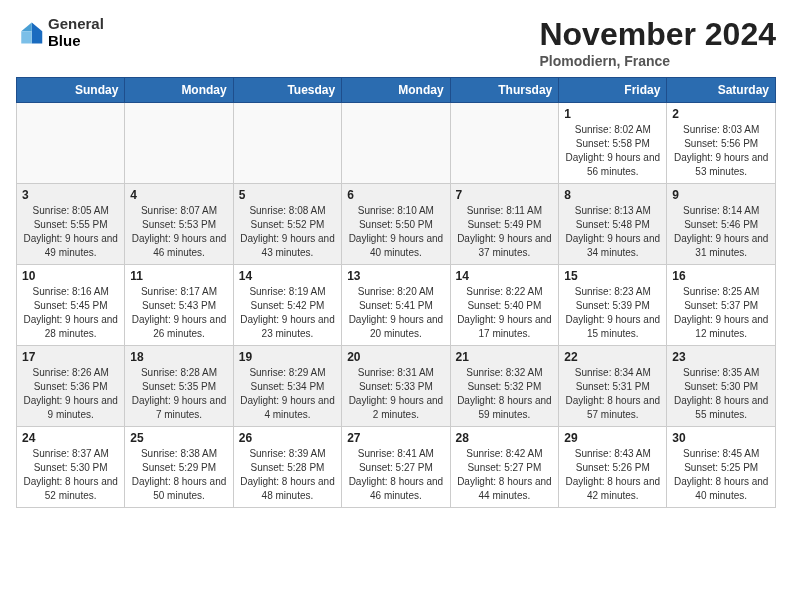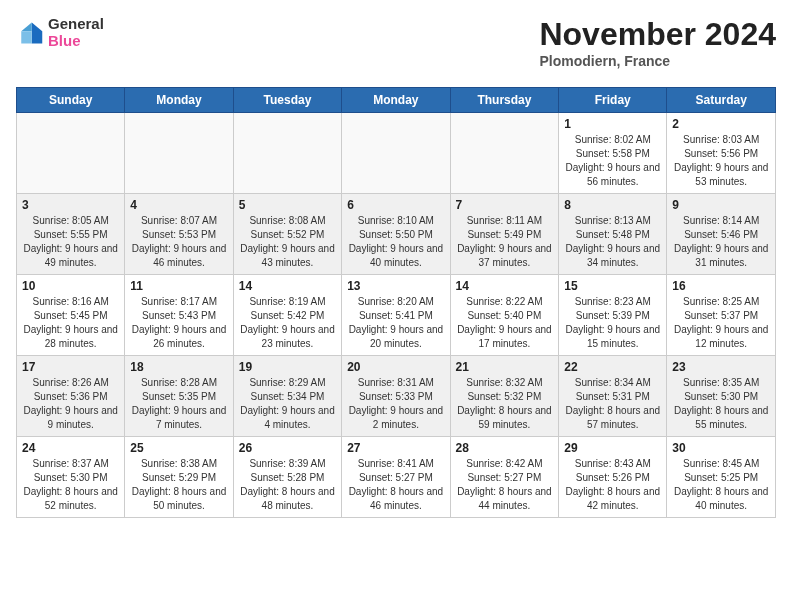--- a/index.html
+++ b/index.html
@@ -7,41 +7,41 @@
       font-family: Arial, sans-serif;
       background: #fff;
       width: 792px;
       min-height: 612px;
       padding: 16px;
     }
     .header {
       display: flex;
       justify-content: space-between;
       align-items: flex-start;
-      margin-bottom: 18px;
+      margin-bottom: 8px;
     }
     .logo {
       display: flex;
       align-items: center;
       gap: 4px;
     }
     .logo-text {
       display: flex;
       flex-direction: column;
       line-height: 1.1;
     }
     .logo-general {
       font-size: 15px;
       font-weight: bold;
       color: #333;
     }
     .logo-blue {
       font-size: 15px;
       font-weight: bold;
-      color: #ec4899;
+      color: #000000;
     }
     .logo-icon {
       width: 28px;
       height: 28px;
     }
     .title-block {
       text-align: left;
     }
     .month-title {
       font-size: 32px;
@@ -56,21 +56,21 @@
     .calendar {
       width: 100%;
       border-collapse: collapse;
     }
     .calendar th {
       background-color: #2b6cb0;
       color: #fff;
       font-size: 12px;
       font-weight: bold;
       padding: 5px 6px;
-      text-align: center;
+      text-align: right;
       border: 1px solid #1e4e8c;
     }
     .calendar td {
       vertical-align: top;
       border: 1px solid #ccc;
       padding: 4px 5px;
       width: 110px;
       min-height: 80px;
       font-size: 10.5px;
       color: #222;

